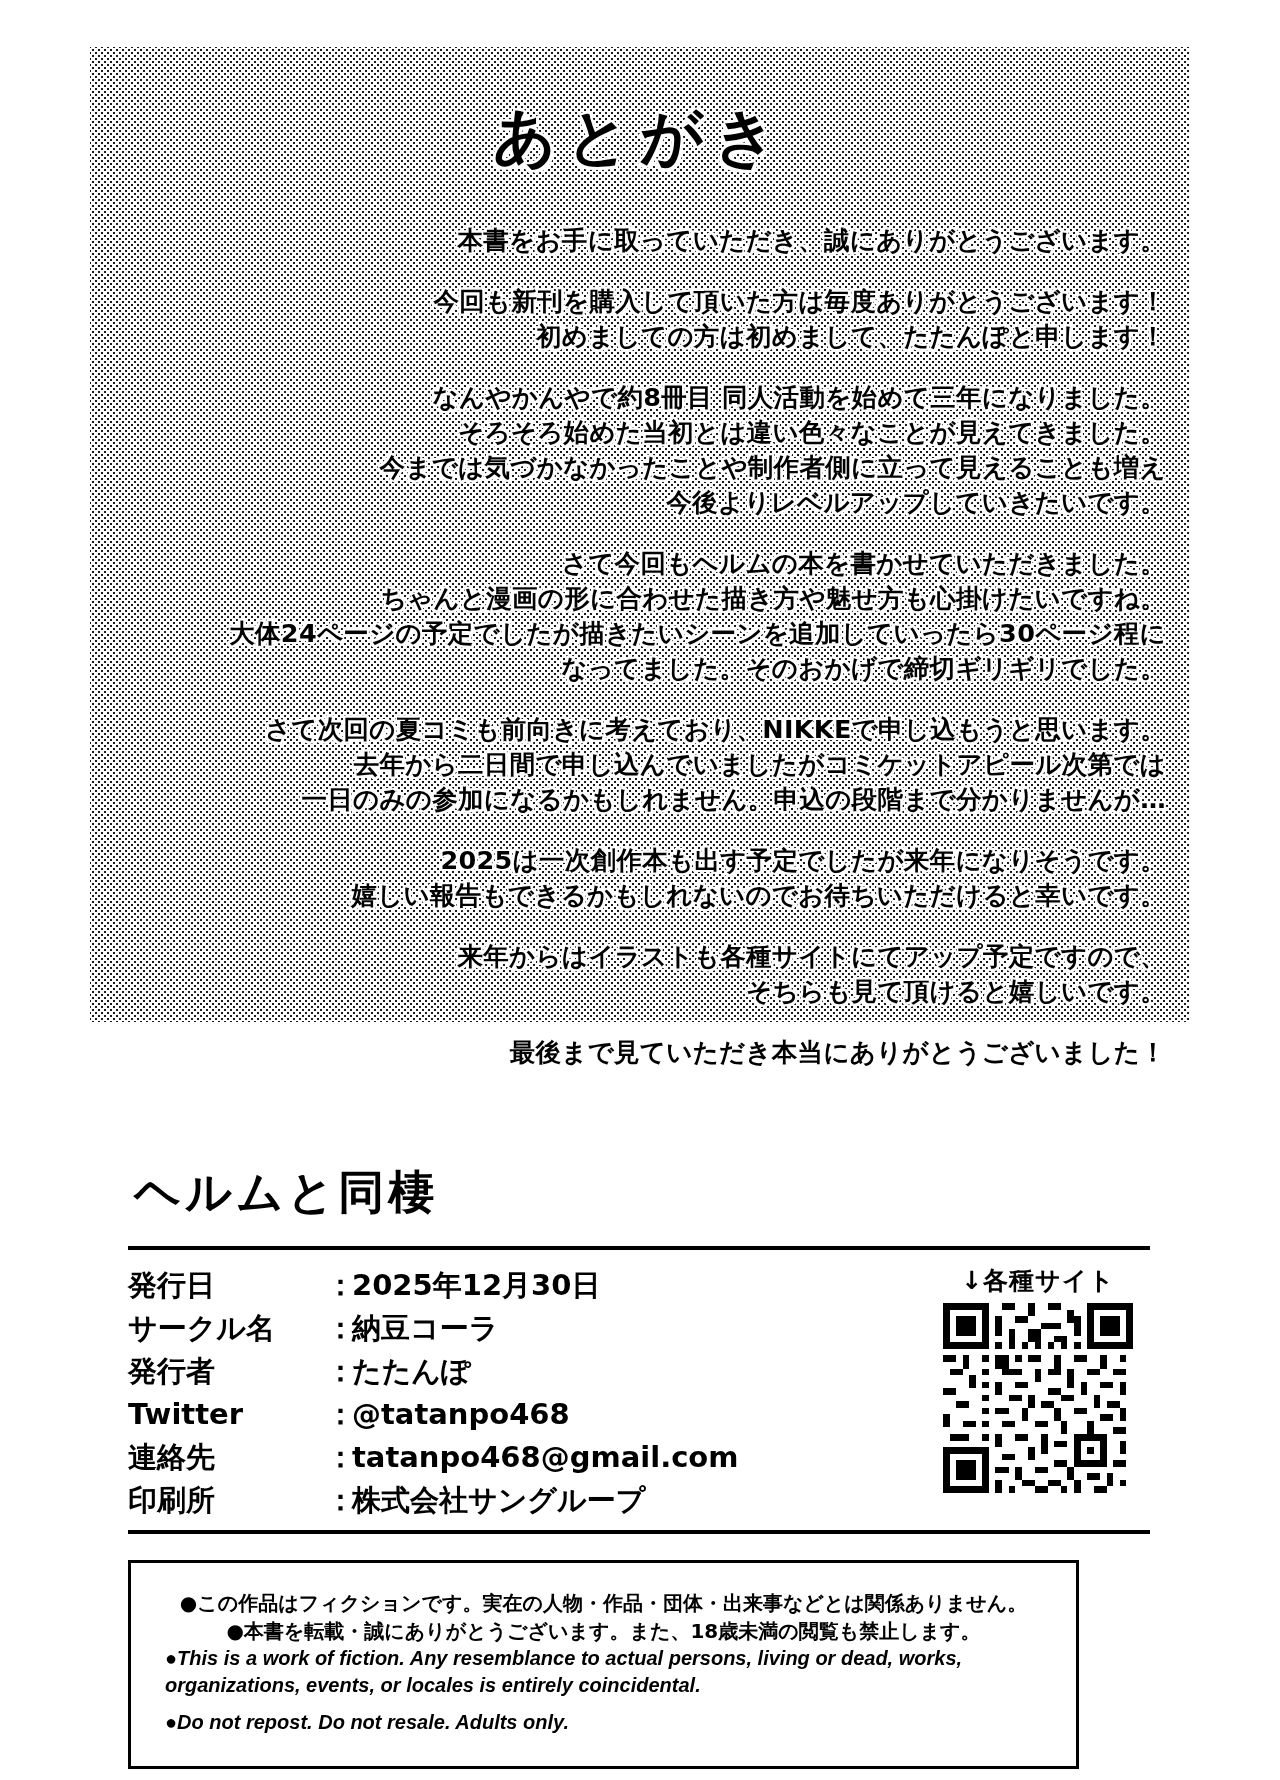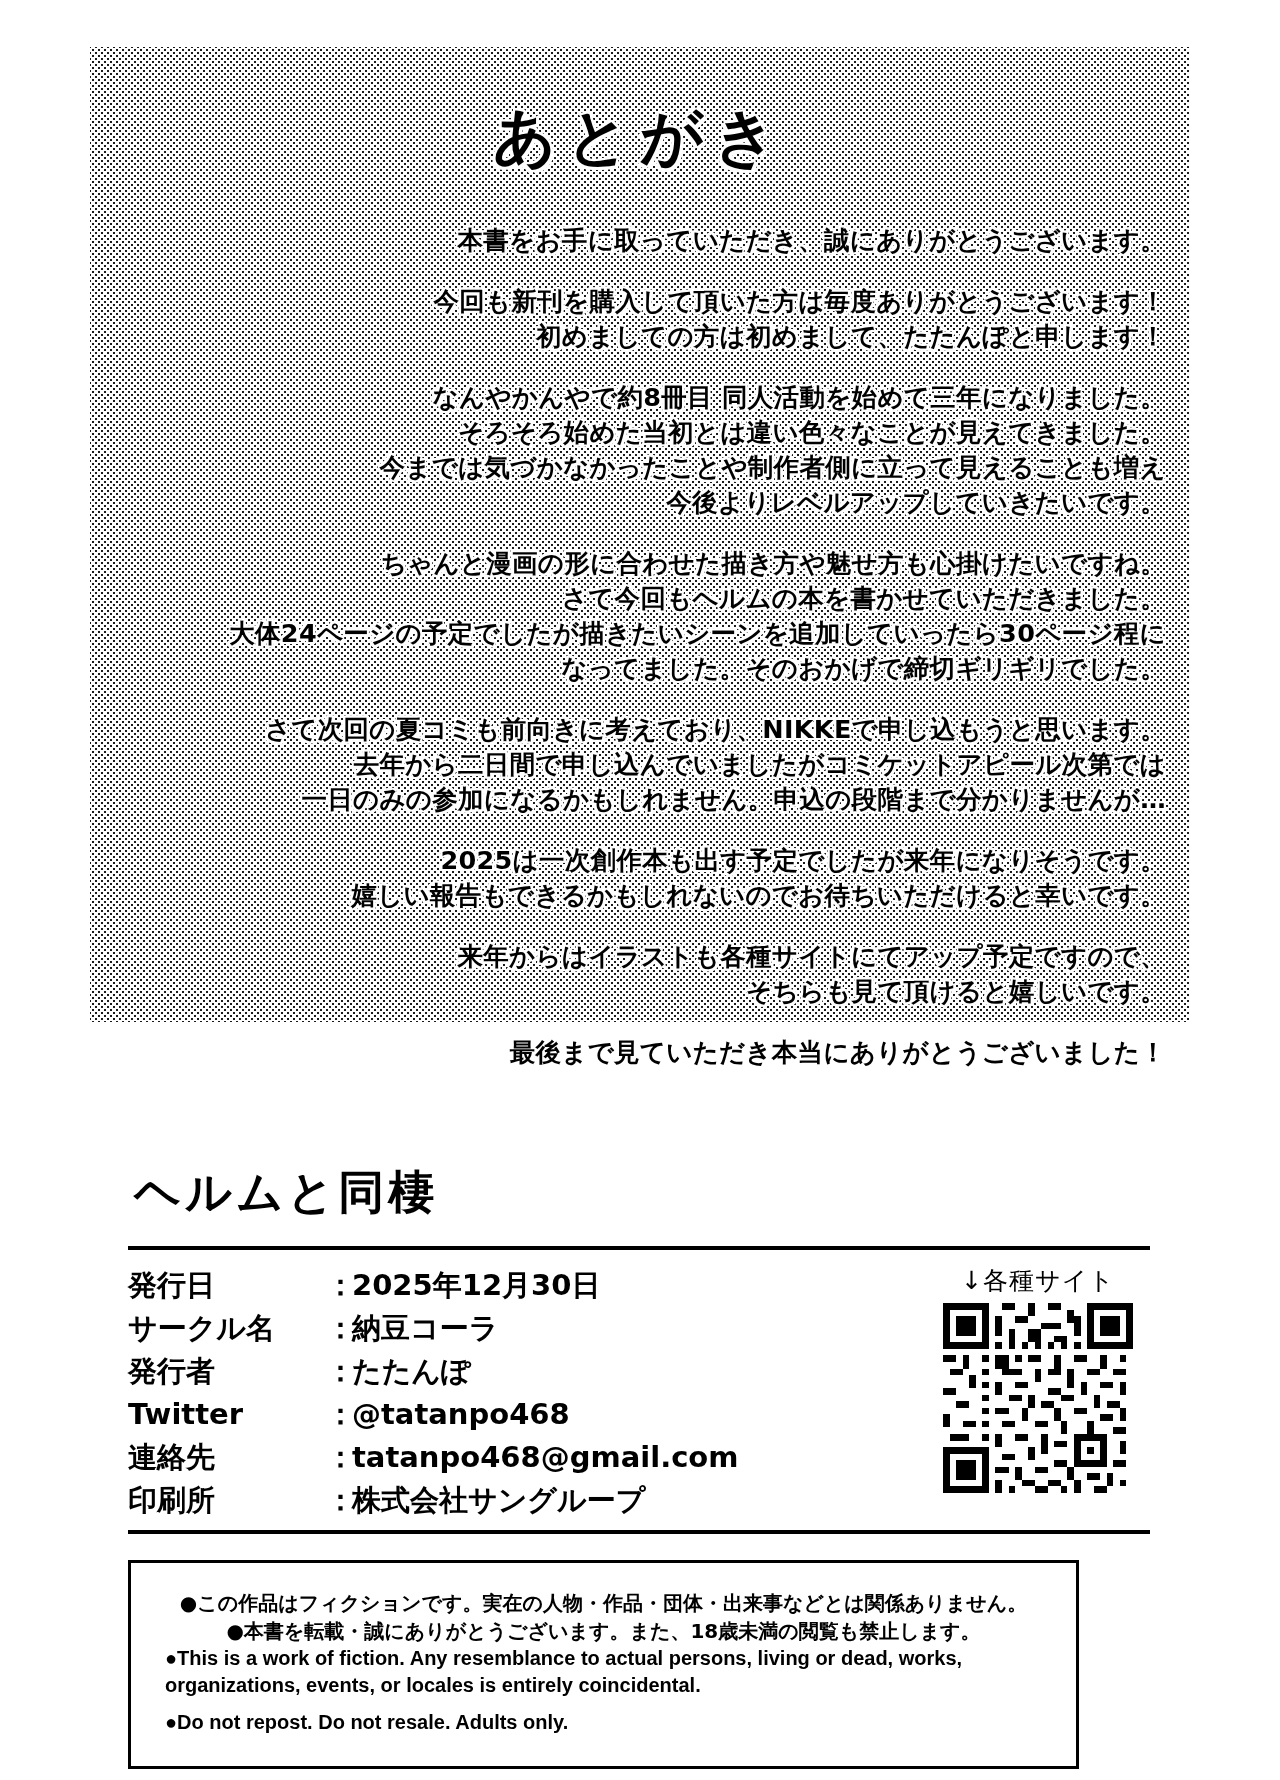--- a/index.html
+++ b/index.html
@@ -120,21 +120,21 @@
     flex: 1 1 auto;
   }
 
   #qr-block {
     width: 212px;
     text-align: center;
     padding-right: 6px;
   }
   #qr-caption {
     font-family: "DejaVu Sans", sans-serif;
-    font-weight: normal;
+    font-weight: bold;
     font-size: 25px;
     letter-spacing: 1px;
     margin-bottom: 6px;
     white-space: nowrap;
   }
   #qr-code {
     width: 190px;
     height: 190px;
     margin: 0 auto;
     display: block;
@@ -169,20 +169,21 @@
     line-height: 28px;
   }
   .disc-jp-center {
     text-align: center;
   }
   .disc-en {
     font-family: "Liberation Sans", sans-serif;
     font-weight: bold;
     font-size: 20px;
     line-height: 27px;
+    font-style: italic;
   }
 </style>
 </head>
 <body>
 
 <div id="afterword-panel">
   <div id="afterword-title">あとがき</div>
 
   <div id="afterword-body">
     <div class="para">
@@ -195,22 +196,22 @@
     </div>
 
     <div class="para">
       <div class="line">なんやかんやで約8冊目 同人活動を始めて三年になりました。</div>
       <div class="line">そろそろ始めた当初とは違い色々なことが見えてきました。</div>
       <div class="line">今までは気づかなかったことや制作者側に立って見えることも増え</div>
       <div class="line">今後よりレベルアップしていきたいです。</div>
     </div>
 
     <div class="para">
+      <div class="line">さて今回もヘルムの本を書かせていただきました。</div>
       <div class="line">ちゃんと漫画の形に合わせた描き方や魅せ方も心掛けたいですね。</div>
-      <div class="line">さて今回もヘルムの本を書かせていただきました。</div>
       <div class="line">大体24ページの予定でしたが描きたいシーンを追加していったら30ページ程に</div>
       <div class="line">なってました。そのおかげで締切ギリギリでした。</div>
     </div>
 
     <div class="para">
       <div class="line">さて次回の夏コミも前向きに考えており、NIKKEで申し込もうと思います。</div>
       <div class="line">去年から二日間で申し込んでいましたがコミケットアピール次第では</div>
       <div class="line">一日のみの参加になるかもしれません。申込の段階まで分かりませんが…</div>
     </div>
 

